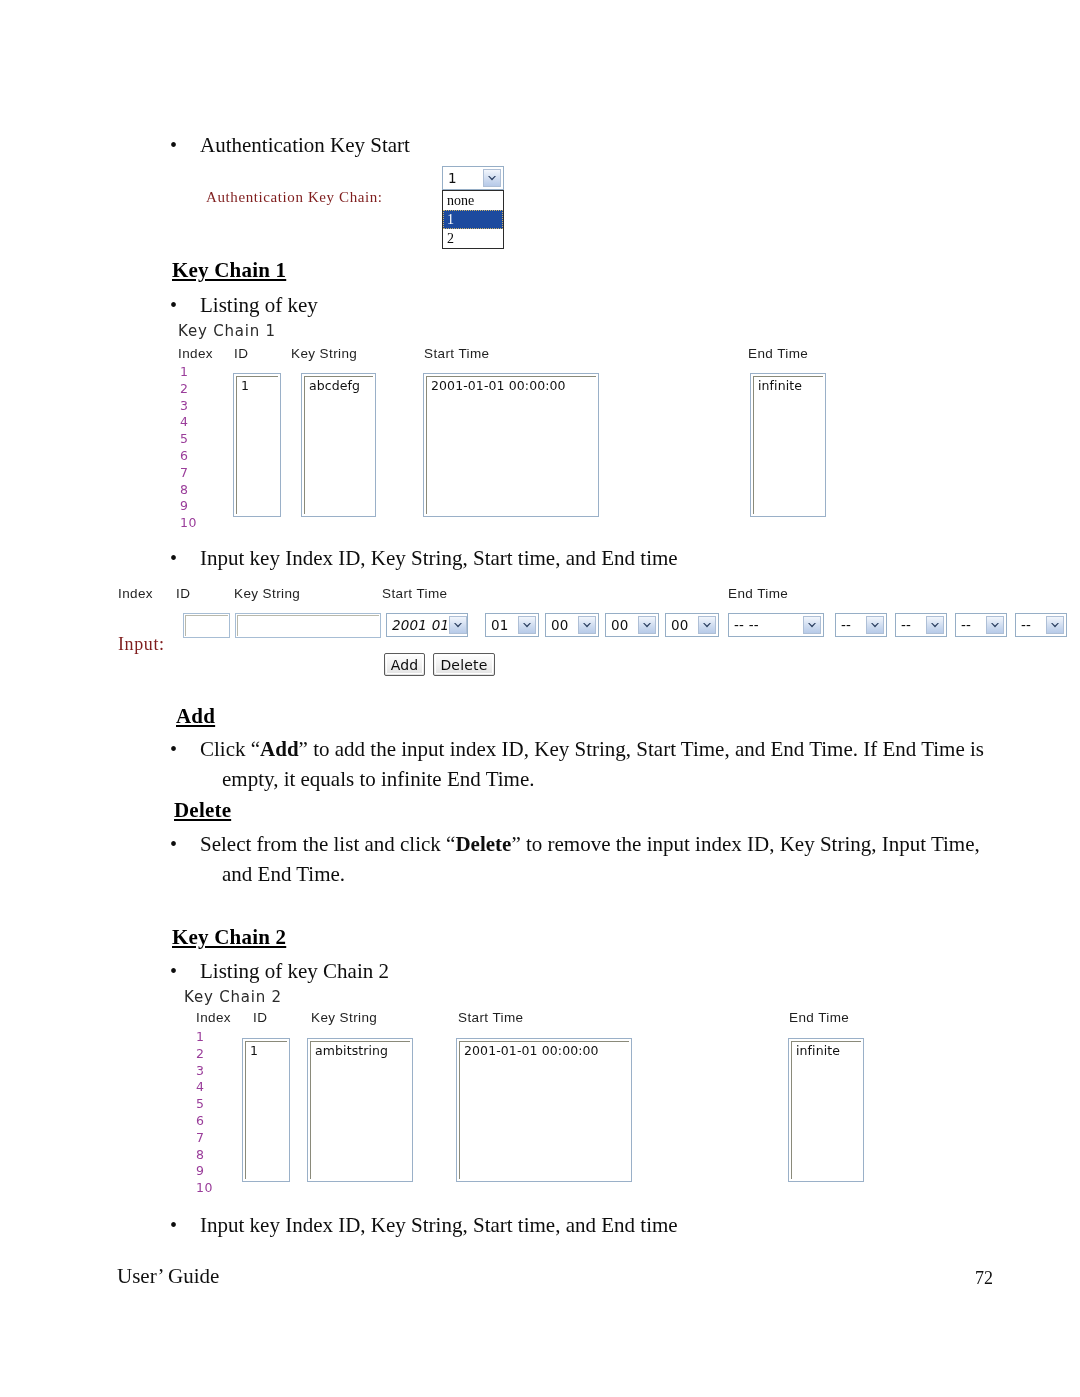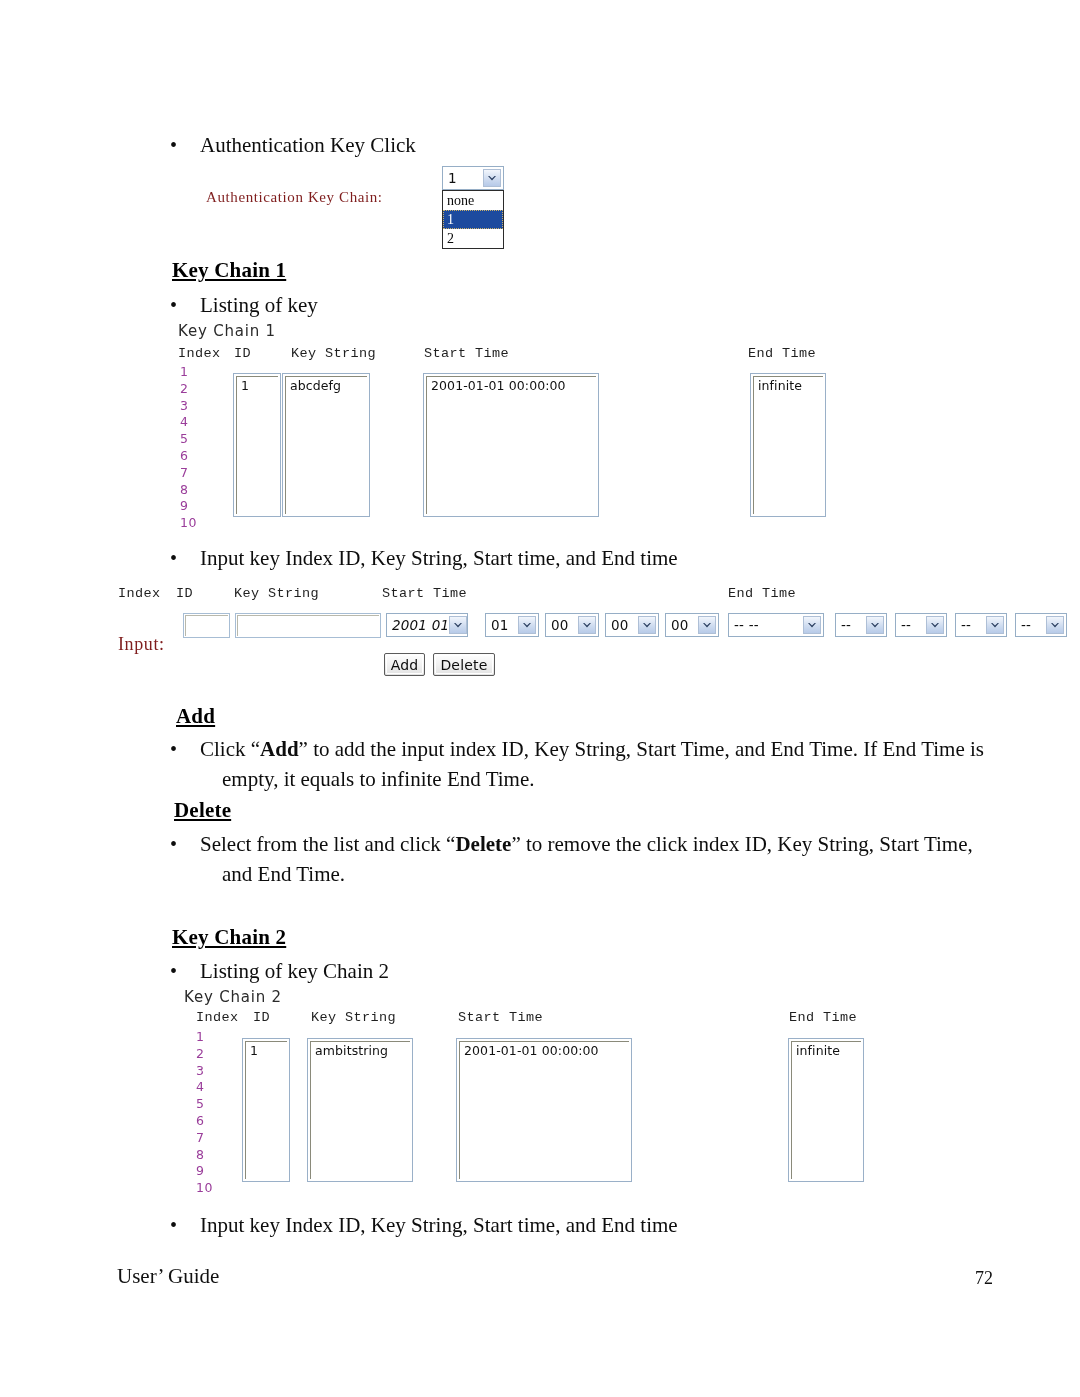--- a/index.html
+++ b/index.html
@@ -51,21 +51,21 @@
   b.em { font-weight: bold; }
   .webui-label {
     font-family: Liberation Serif, serif;
     font-size: 15px;
     color: #7f1d1d;
     letter-spacing: 0.6px;
     white-space: nowrap;
     margin-top: 20px;
   }
   .col-head {
-    font-family: Liberation Mono, monospace;
+    font-family: Liberation Sans, sans-serif;
     font-size: 13.5px;
     color: #1f1f1f;
     letter-spacing: 0.4px;
     white-space: nowrap;
   }
   .chain-title {
     font-family: "DejaVu Sans", sans-serif;
     font-size: 15px;
     color: #2b2b2b;
     letter-spacing: 0.8px;
@@ -213,21 +213,21 @@
   }
 </style>
 </head>
 <body>
 
 <div class="abs" style="left:0;top:0;width:1080px;height:1397px;background:#ffffff;">
 
   <div class="abs" style="left:170px;top:130px;width:600px;">
     <div class="prose bullet-row">
       <div class="bullet-dot">•</div>
-      <div class="bullet-text">Authentication Key Click</div>
+      <div class="bullet-text">Authentication Key Start</div>
     </div>
   </div>
 
   <div class="abs" style="left:206px;top:166px;width:380px;height:78px;">
 
     <div class="abs webui-label" style="left:0px;top:3px;">Authentication Key Chain:</div>
 
     <div class="dropdown" style="left:236px;top:0px;width:62px;">
       <span class="dd-text">1</span>
       <span class="dd-arrow">
@@ -275,21 +275,21 @@
       <div class="index-num">9</div>
       <div class="index-num">10</div>
     </div>
 
     <div class="listbox" style="left:55px;top:51px;width:48px;height:144px;">
       <div class="inner">
         <div class="opt">1</div>
       </div>
     </div>
 
-    <div class="listbox" style="left:104px;top:51px;width:88px;height:144px;">
+    <div class="listbox" style="left:123px;top:51px;width:75px;height:144px;">
       <div class="inner">
         <div class="opt">abcdefg</div>
       </div>
     </div>
 
     <div class="listbox" style="left:245px;top:51px;width:176px;height:144px;">
       <div class="inner">
         <div class="opt">2001-01-01 00:00:00</div>
       </div>
     </div>
@@ -437,21 +437,21 @@
       </div>
     </div>
   </div>
 
   <div class="abs heading" style="left:174px;top:798px;">Delete</div>
 
   <div class="abs" style="left:170px;top:829px;width:860px;">
     <div class="prose bullet-row">
       <div class="bullet-dot">•</div>
       <div class="bullet-text">
-        <span>Select from the list and click “</span><b class="em">Delete</b><span>” to remove the click index ID, Key String, Start Time,</span>
+        <span>Select from the list and click “</span><b class="em">Delete</b><span>” to remove the input index ID, Key String, Input Time,</span>
         <div style="margin-left:22px;">and End Time.</div>
       </div>
     </div>
   </div>
 
   <div class="abs heading" style="left:172px;top:925px;">Key Chain 2</div>
 
   <div class="abs" style="left:170px;top:956px;width:620px;">
     <div class="prose bullet-row">
       <div class="bullet-dot">•</div>

